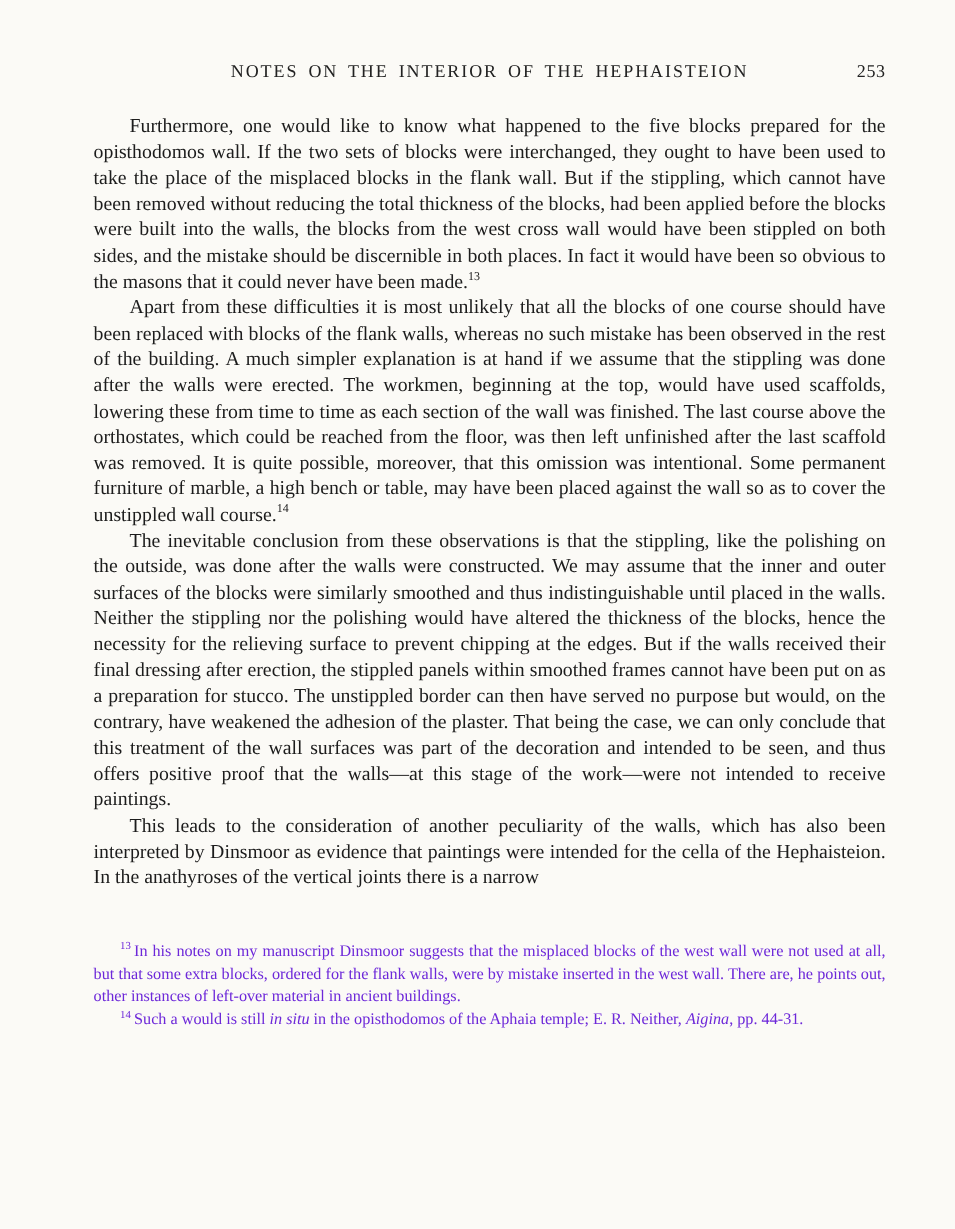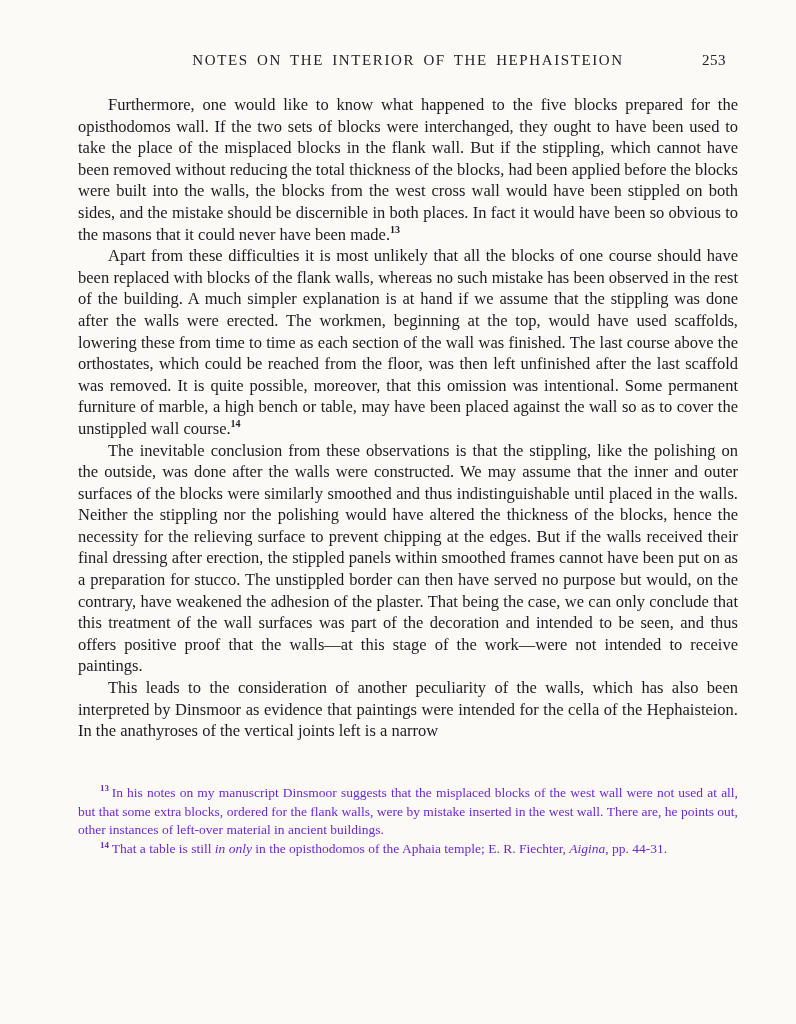--- a/index.html
+++ b/index.html
@@ -26,38 +26,37 @@
   }
   .running-title {
     text-align: center;
     font-size: 15px;
     letter-spacing: 1.6px;
     word-spacing: 3px;
     color: #222;
   }
   .page-number {
     position: absolute;
-    right: 12px;
+    right: 0;
     top: 0;
     font-size: 15px;
     letter-spacing: 0.5px;
     color: #222;
   }
   .body-text p {
     font-size: 16.5px;
     line-height: 21.6px;
     text-align: justify;
     text-indent: 30px;
     color: #1c1c1c;
   }
   sup.fn-marker {
     font-size: 10px;
     line-height: 0;
     vertical-align: super;
-    font-weight: bold;
   }
   .footnotes {
     margin-top: 42px;
   }
   .footnotes p {
     font-size: 13.5px;
     line-height: 18.8px;
     text-align: justify;
     text-indent: 22px;
     color: #6d28d9;
@@ -73,21 +72,21 @@
 
   <header class="page-header">
     <div class="running-title">NOTES ON THE INTERIOR OF THE HEPHAISTEION</div>
     <div class="page-number">253</div>
   </header>
 
   <main class="body-text">
     <p><span>Furthermore, one would like to know what happened to the five blocks prepared for the opisthodomos wall.  If the two sets of blocks were interchanged, they ought to have been used to take the place of the misplaced blocks in the flank wall.  But if the stippling, which cannot have been removed without reducing the total thickness of the blocks, had been applied before the blocks were built into the walls, the blocks from the west cross wall would have been stippled on both sides, and the mistake should be discernible in both places.  In fact it would have been so obvious to the masons that it could never have been made.</span><sup class="fn-marker">13</sup></p>
     <p><span>Apart from these difficulties it is most unlikely that all the blocks of one course should have been replaced with blocks of the flank walls, whereas no such mistake has been observed in the rest of the building.  A much simpler explanation is at hand if we assume that the stippling was done after the walls were erected.  The workmen, beginning at the top, would have used scaffolds, lowering these from time to time as each section of the wall was finished.  The last course above the orthostates, which could be reached from the floor, was then left unfinished after the last scaffold was removed.  It is quite possible, moreover, that this omission was intentional.  Some permanent furniture of marble, a high bench or table, may have been placed against the wall so as to cover the unstippled wall course.</span><sup class="fn-marker">14</sup></p>
     <p><span>The inevitable conclusion from these observations is that the stippling, like the polishing on the outside, was done after the walls were constructed.  We may assume that the inner and outer surfaces of the blocks were similarly smoothed and thus indistinguishable until placed in the walls.  Neither the stippling nor the polishing would have altered the thickness of the blocks, hence the necessity for the relieving surface to prevent chipping at the edges.  But if the walls received their final dressing after erection, the stippled panels within smoothed frames cannot have been put on as a preparation for stucco.  The unstippled border can then have served no purpose but would, on the contrary, have weakened the adhesion of the plaster.  That being the case, we can only conclude that this treatment of the wall surfaces was part of the decoration and intended to be seen, and thus offers positive proof that the walls—at this stage of the work—were not intended to receive paintings.</span><sup class="fn-marker"></sup></p>
-    <p><span>This leads to the consideration of another peculiarity of the walls, which has also been interpreted by Dinsmoor as evidence that paintings were intended for the cella of the Hephaisteion.  In the anathyroses of the vertical joints left is a narrow</span><sup class="fn-marker"></sup></p>
+    <p><span>This leads to the consideration of another peculiarity of the walls, which has also been interpreted by Dinsmoor as evidence that paintings were intended for the cella of the Hephaisteion.  In the anathyroses of the vertical joints there is a narrow</span><sup class="fn-marker"></sup></p>
   </main>
 
   <footer class="footnotes">
     <p><sup class="fn-marker">13</sup><span><span>In his notes on my manuscript Dinsmoor suggests that the misplaced blocks of the west wall were not used at all, but that some extra blocks, ordered for the flank walls, were by mistake inserted in the west wall.  There are, he points out, other instances of left-over material in ancient buildings.</span></span></p>
-    <p><sup class="fn-marker">14</sup><span><span>That a table is still </span><i>in only</i><span> in the opisthodomos of the Aphaia temple; E. R. Fiechter, </span><i>Aigina</i><span>, pp. 44-31.</span></span></p>
+    <p><sup class="fn-marker">14</sup><span><span>Such a would is still </span><i>in situ</i><span> in the opisthodomos of the Aphaia temple; E. R. Neither, </span><i>Aigina</i><span>, pp. 44-31.</span></span></p>
   </footer>
 
 </div>
 
 </body></html>

